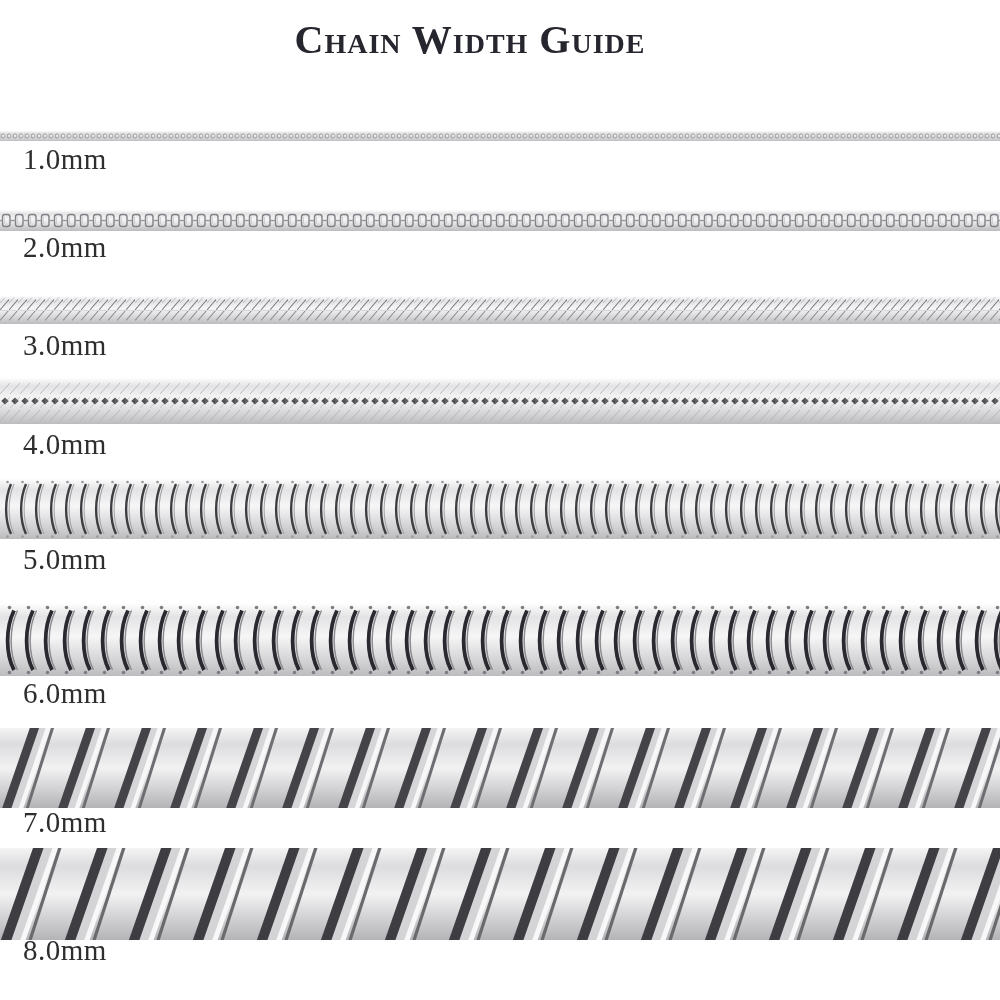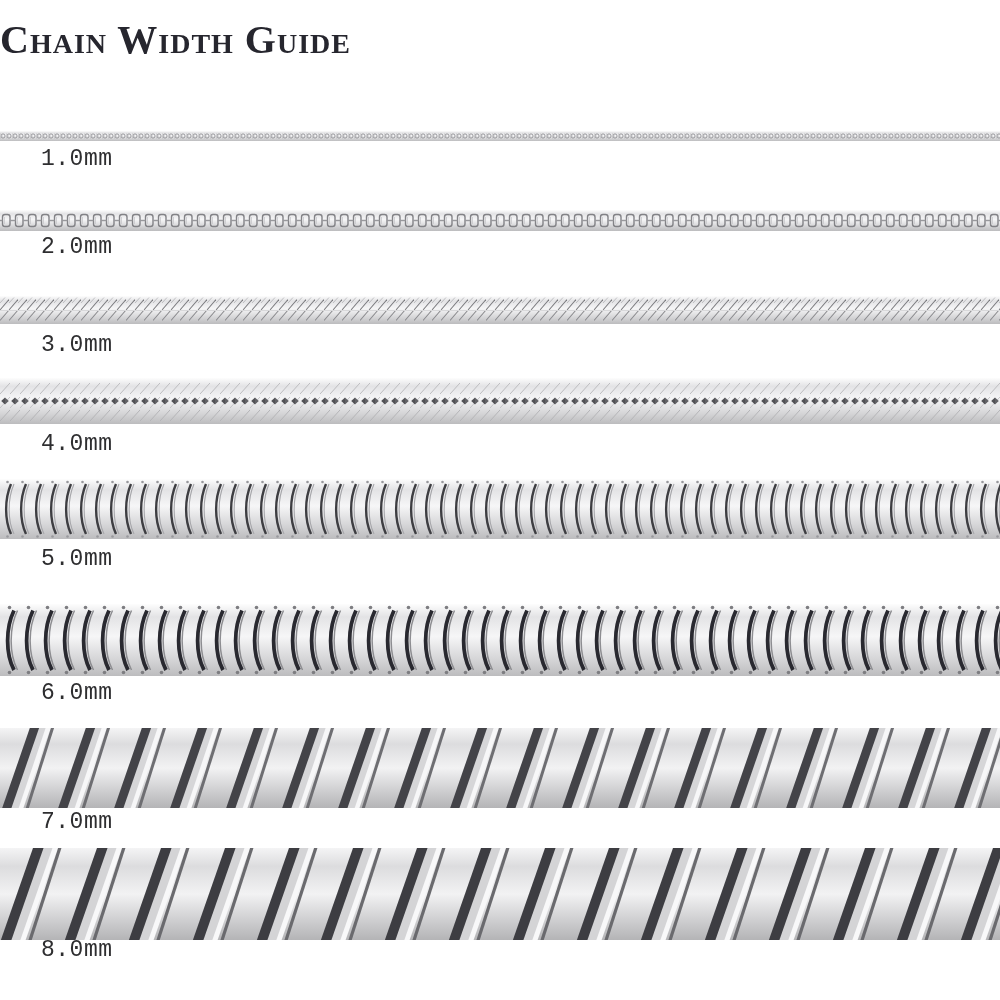--- a/index.html
+++ b/index.html
@@ -14,39 +14,39 @@
     height: 1000px;
     background: #ffffff;
     overflow: hidden;
   }
   .page-title {
     position: absolute;
     top: 16px;
     left: 0;
     width: 940px;
     margin: 0;
-    text-align: left;
+    text-align: center;
     font-family: "Liberation Serif", serif;
     font-variant: small-caps;
     font-weight: 600;
     font-size: 40px;
     letter-spacing: 1px;
     color: #26262e;
   }
   .chain-row {
     position: absolute;
     left: 0;
     width: 1000px;
   }
   .chain-row svg { display: block; }
   .width-label {
     position: absolute;
-    left: 41px;
-    font-family: Liberation Mono, monospace;
-    font-size: 23px;
+    left: 23px;
+    font-family: Liberation Serif, serif;
+    font-size: 29px;
     line-height: 33px;
     letter-spacing: 0.5px;
     color: #2e2e30;
   }
   .defs-holder { position: absolute; width: 0; height: 0; }
 </style>
 </head>
 <body>
 
 <div class="page">

